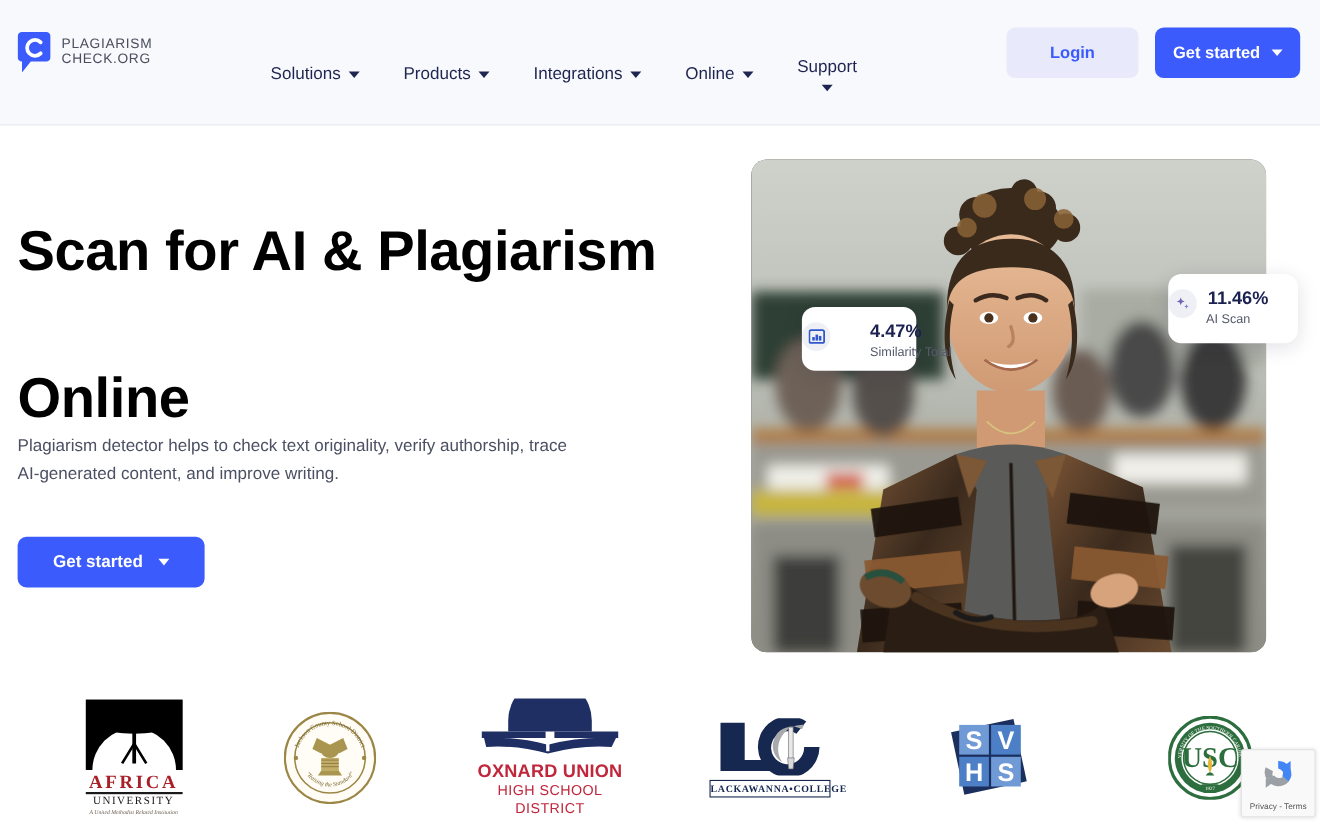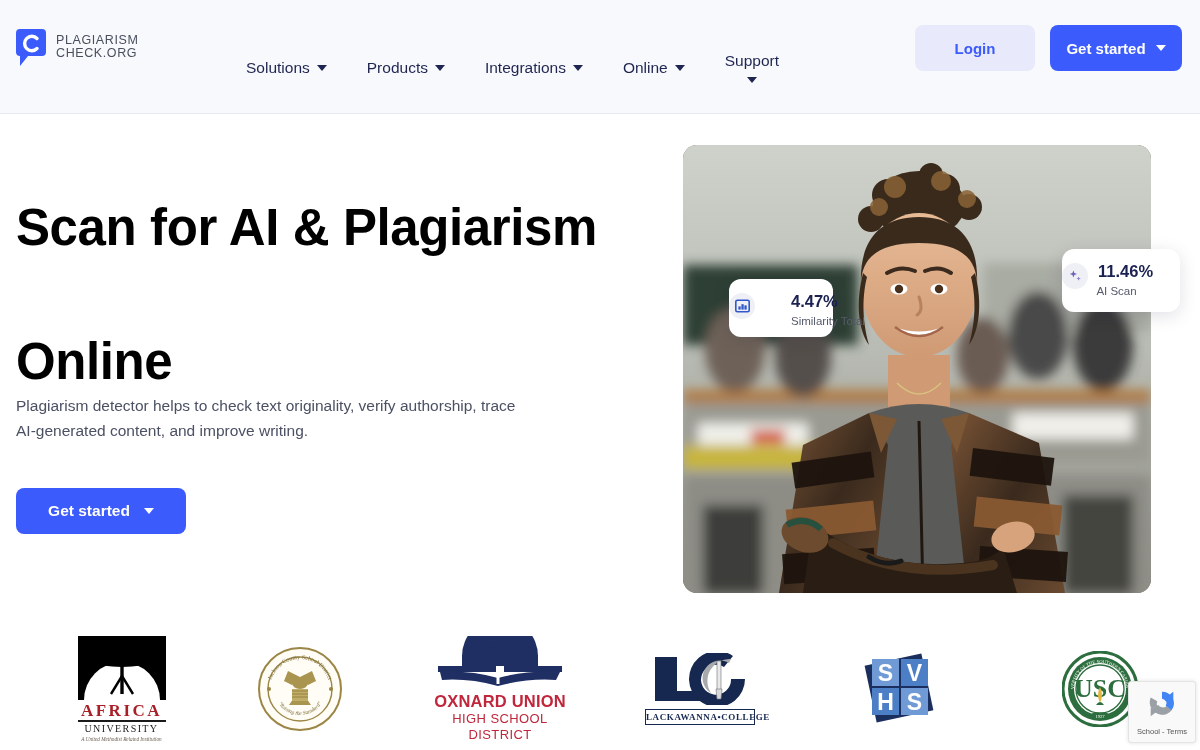--- a/index.html
+++ b/index.html
@@ -523,16 +523,16 @@
     <div>
       <svg viewBox="0 0 34 34" width="32" height="32">
         <path d="M17 4 a13 13 0 0 1 11 6 l-7 4 a6 6 0 0 0 -4 -2.6 Z" fill="#4285f4"></path>
         <path d="M28 10 a13 13 0 0 1 -1 14 l-6 -5 a6 6 0 0 0 0 -6 Z" fill="#4285f4"></path>
         <path d="M27 24 a13 13 0 0 1 -21 -2 l7 -4 a6 6 0 0 0 9 1 Z" fill="#9aa0a6"></path>
         <path d="M6 22 a13 13 0 0 1 -1 -12 l7 4 a6 6 0 0 0 0 5 Z" fill="#9aa0a6"></path>
         <polygon points="29,4 29,13 21,10" fill="#4285f4"></polygon>
         <polygon points="5,30 5,21 13,24" fill="#9aa0a6"></polygon>
       </svg>
     </div>
-    <div class="recaptcha-txt">School - Terms</div>
+    <div class="recaptcha-txt">Privacy - Terms</div>
   </div>
 
 </div>
 
 </body></html>

